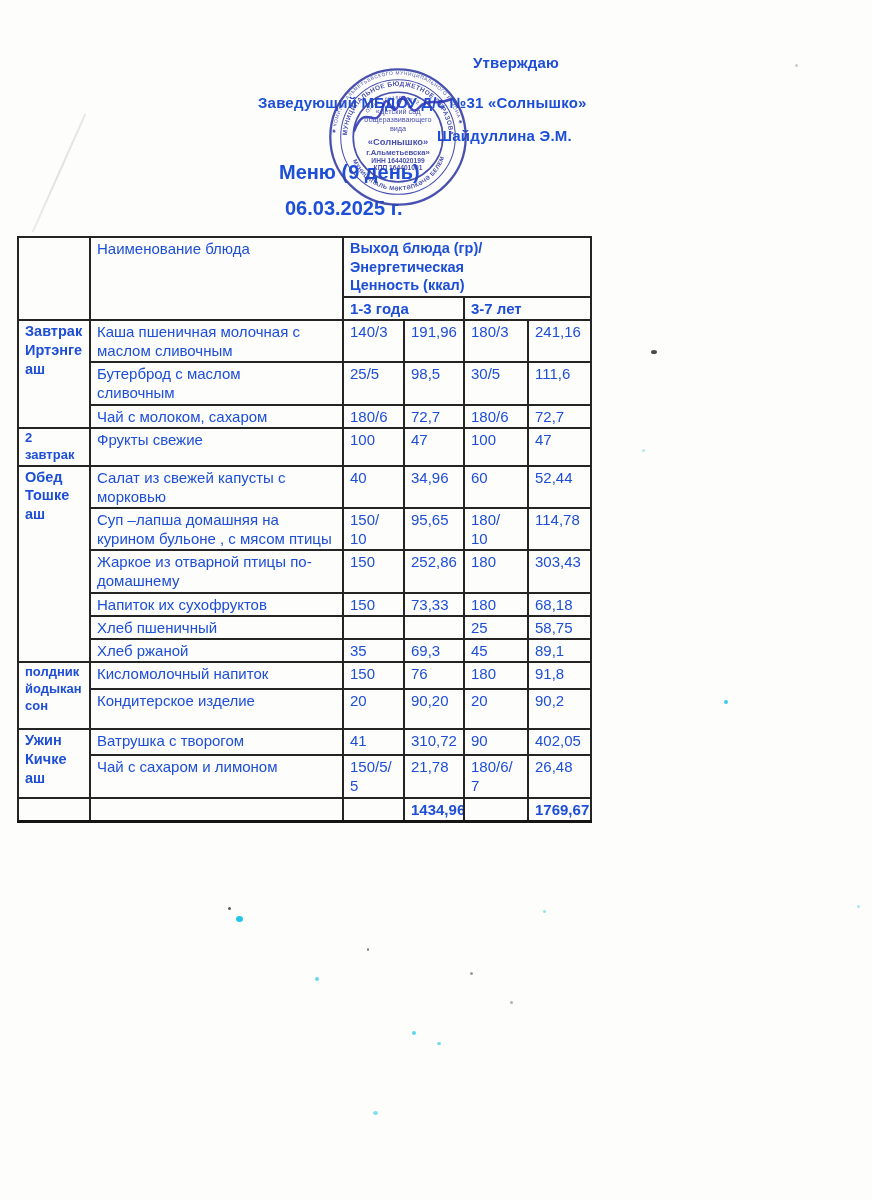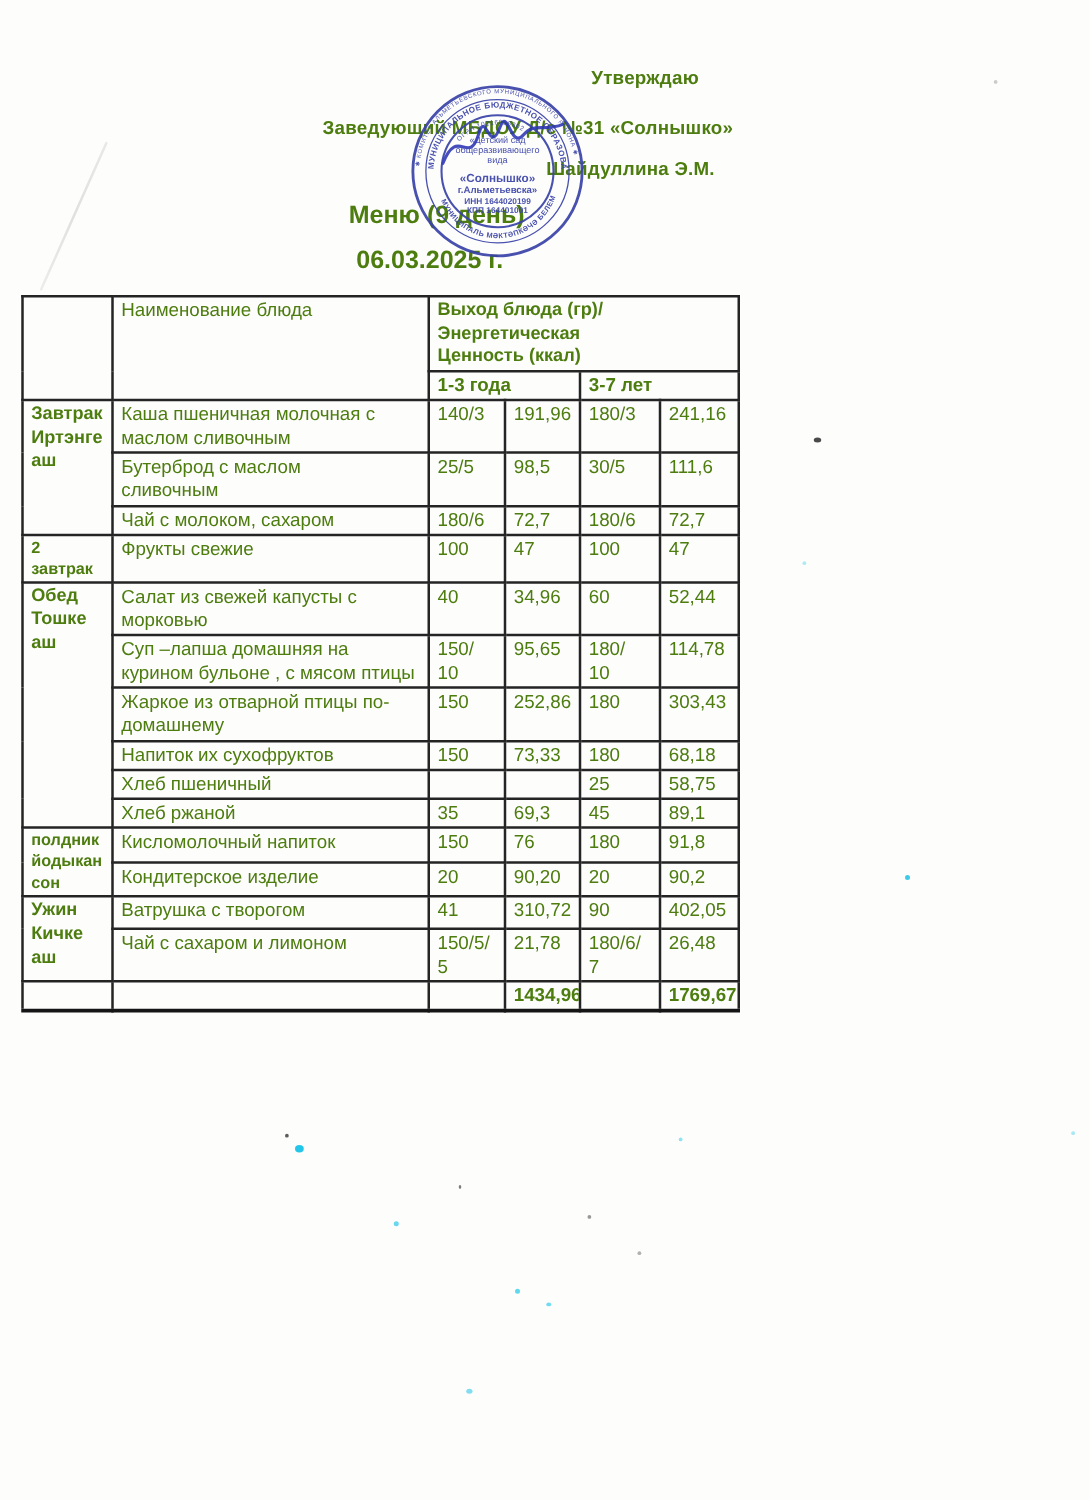--- a/index.html
+++ b/index.html
@@ -1,20 +1,20 @@
 <!DOCTYPE html>
 <html><head>
 <meta charset="utf-8">
 <style>
   html,body{margin:0;padding:0;}
   .page{
     position:relative; width:872px; height:1200px;
     background:#fdfdfc; overflow:hidden;
     font-family:"Liberation Sans", sans-serif;
-    color:#4d7c0f;
+    color:#1d4ed8;
   }
   .abs{position:absolute;}
   .hdr-line{font-size:15px; font-weight:600; letter-spacing:.2px; white-space:nowrap;}
   .hdr-big{font-size:20px; font-weight:600; white-space:nowrap;}
 
   
   .scratch{position:absolute; left:58px; top:108px; width:2px; height:130px;
     background:linear-gradient(#cfcfcf,#bdbdbd,#d8d8d8); transform:rotate(24deg); opacity:.45; border-radius:2px;}
 
   
@@ -187,21 +187,21 @@
         <tr style="height: 27px;">
           <td class="meal small" rowspan="2">полдник
 йодыкан
 сон</td>
           <td>Кисломолочный напиток</td>
           <td class="num">150</td>
           <td class="num">76</td>
           <td class="num">180</td>
           <td class="num">91,8</td>
         </tr>
-        <tr style="height: 27px;">
+        <tr style="height: 40px;">
           <td>Кондитерское изделие</td>
           <td class="num">20</td>
           <td class="num">90,20</td>
           <td class="num">20</td>
           <td class="num">90,2</td>
         </tr>
         <tr style="height: 26px;">
           <td class="meal" rowspan="2">Ужин
 Кичке
  аш</td>

